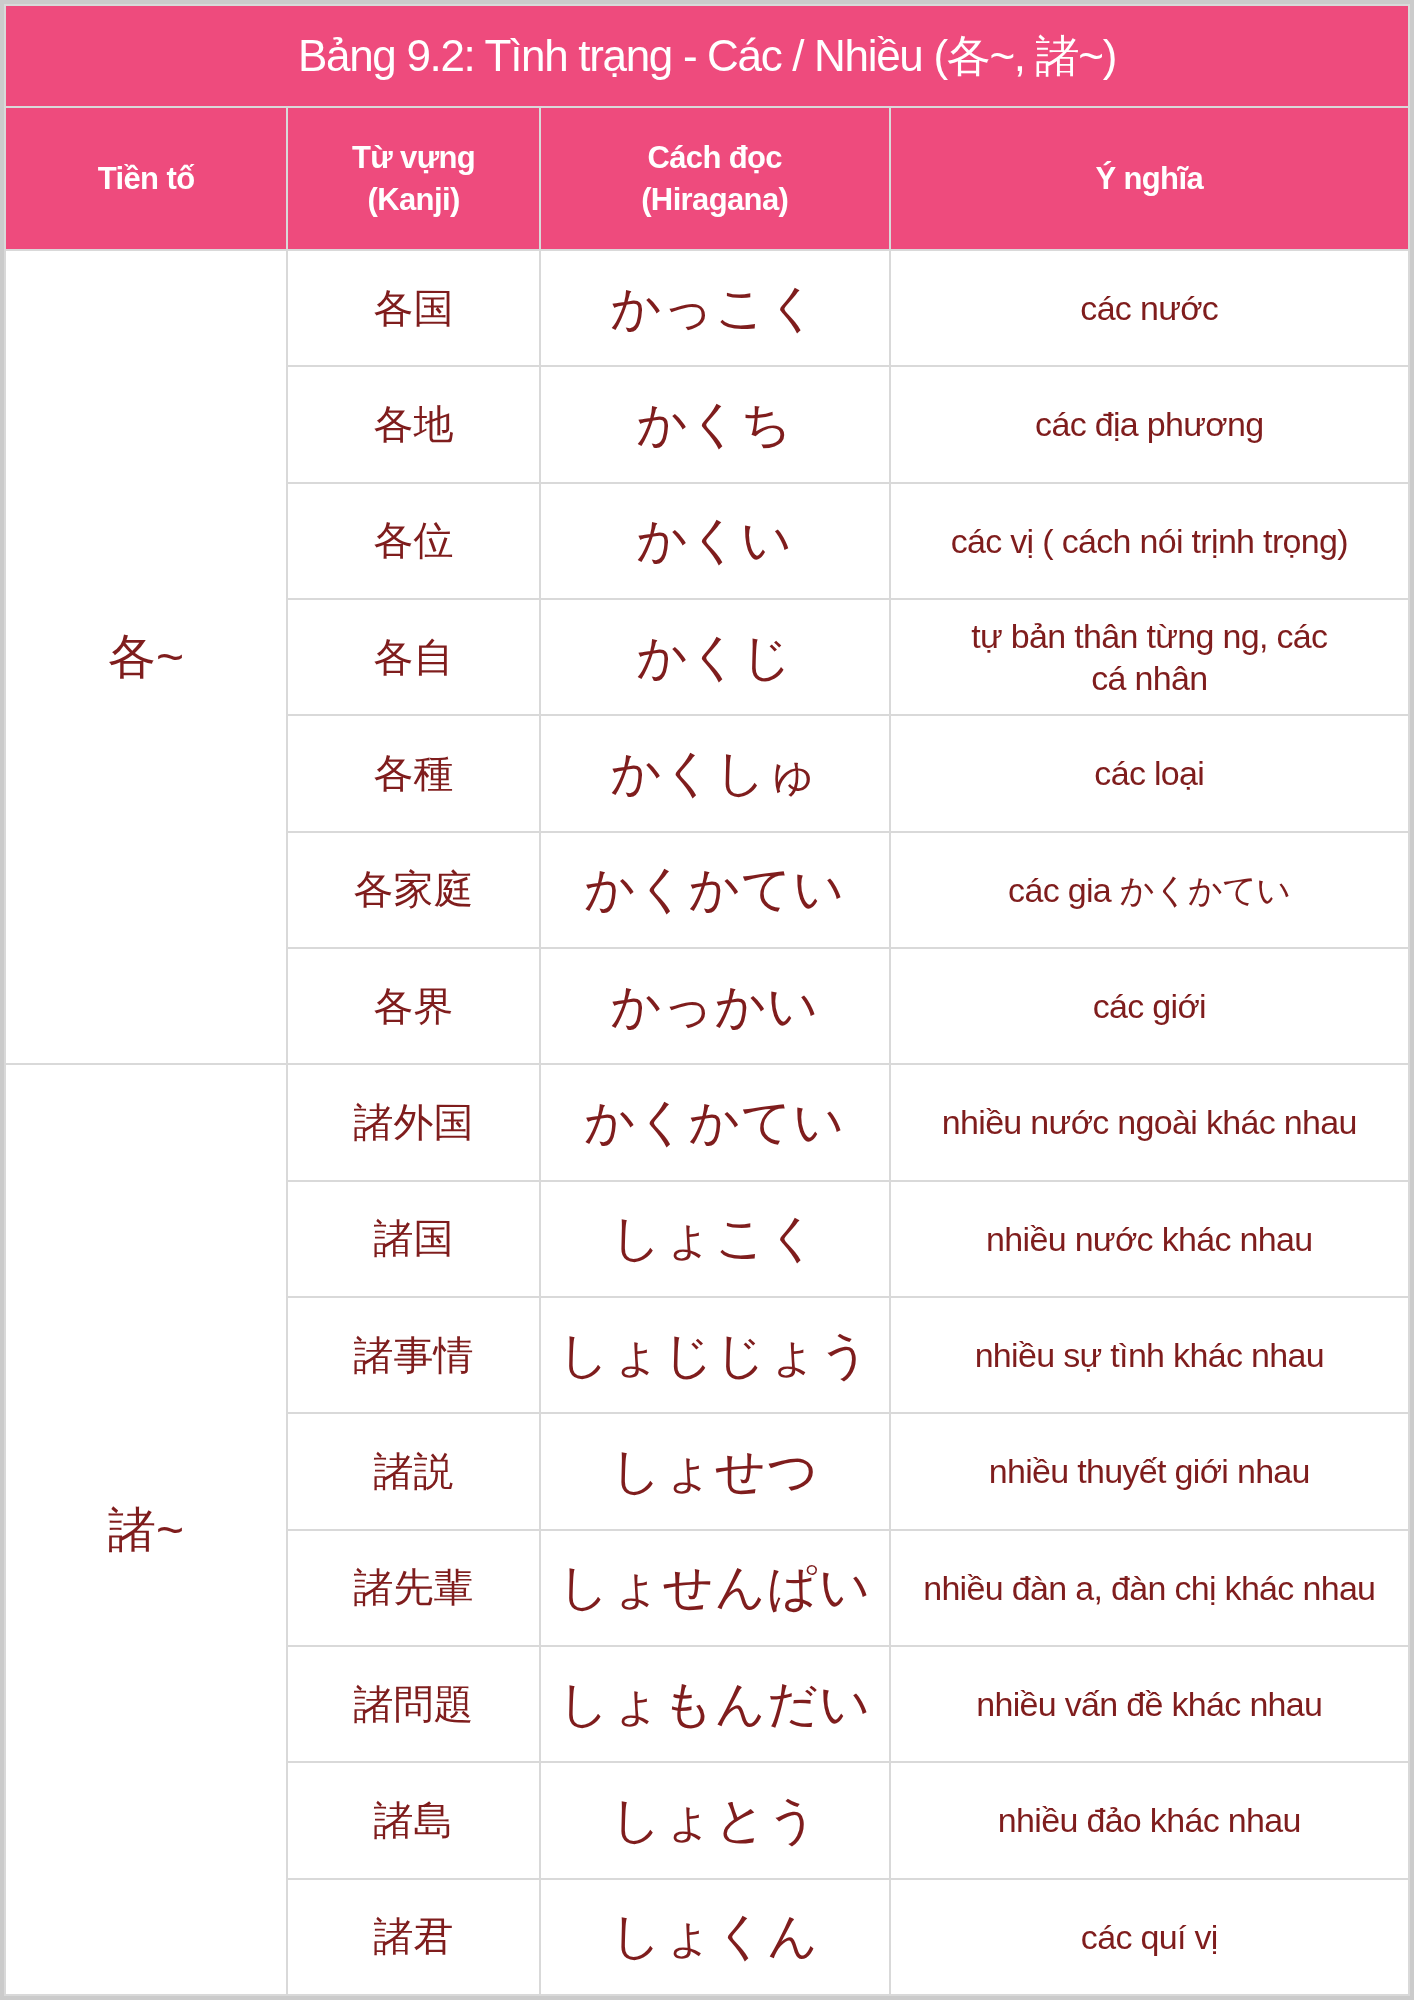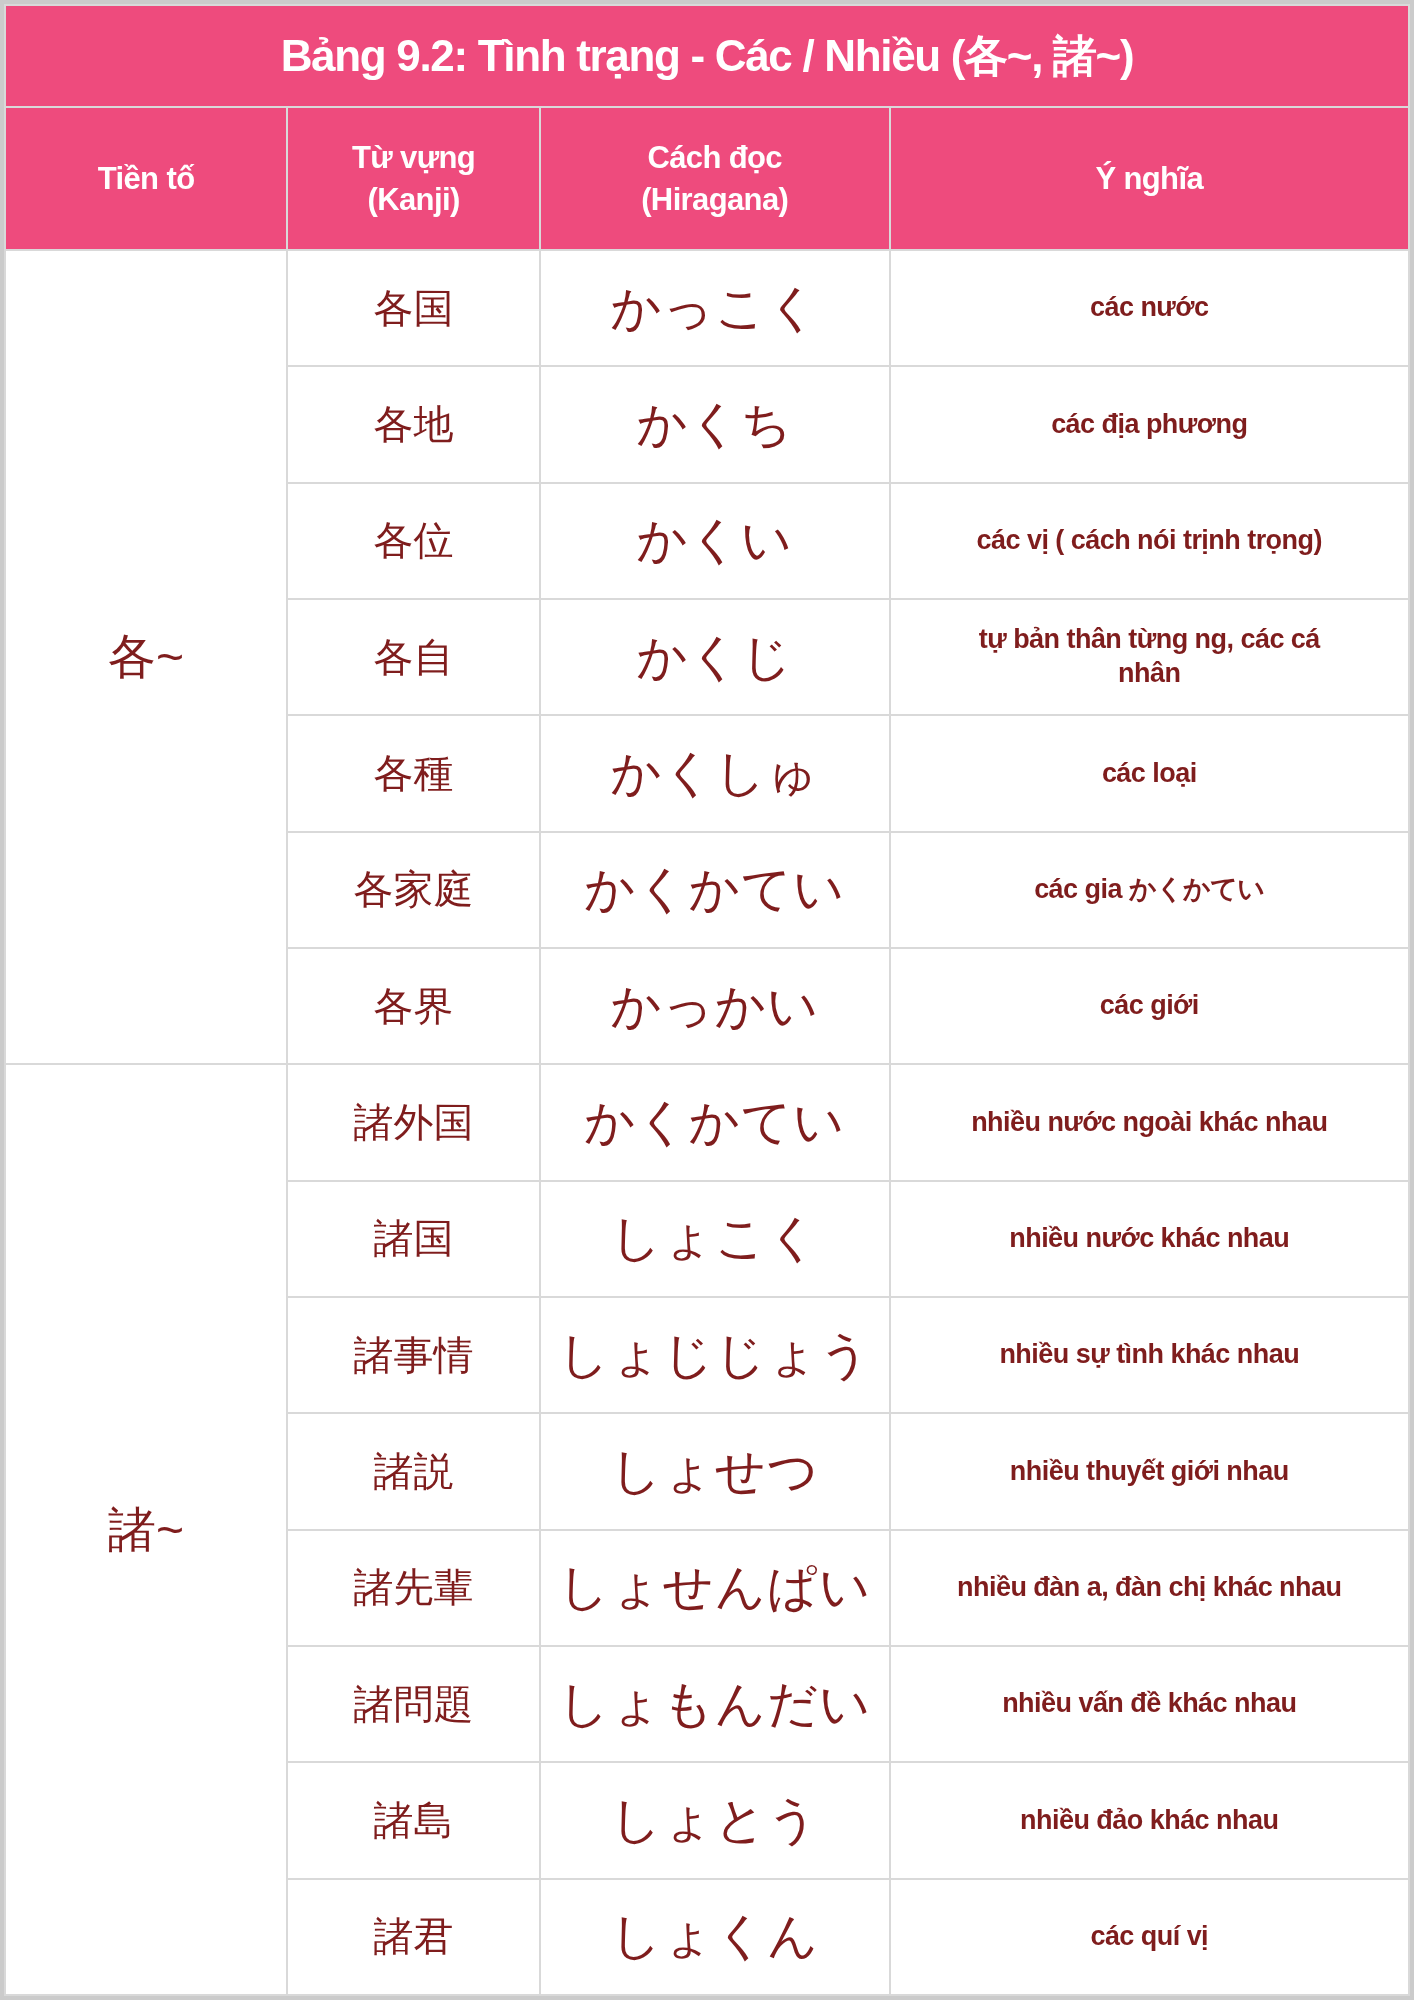--- a/index.html
+++ b/index.html
@@ -27,43 +27,43 @@
     vertical-align: middle;
     padding: 0 10px;
     box-sizing: border-box;
     color: #7f1d1d;
   }
   th.title-cell {
     height: 102px;
     background: var(--accent, #ee4b7d);
     color: #ffffff;
     font-size: 44px;
-    font-weight: bold;
+    font-weight: normal;
     letter-spacing: -0.03em;
   }
   th.col-header {
     height: 143px;
     background: var(--accent, #ee4b7d);
     color: #ffffff;
     font-size: 31px;
     font-weight: bold;
     letter-spacing: -0.02em;
     white-space: pre-line;
     line-height: 1.35;
   }
   tr.body-row { height: 114px; }
   td.prefix-cell {
     font-size: 48px;
     background: #ffffff;
   }
   td.kanji-cell { font-size: 40px; }
   td.kana-cell  { font-size: 50px; letter-spacing: 0.02em; }
   td.meaning-cell {
-    font-size: 27px;
-    font-weight: bold;
+    font-size: 34px;
+    font-weight: normal;
     letter-spacing: -0.02em;
     line-height: 1.25;
   }
   td.meaning-cell span.wrap-narrow {
     display: inline-block;
     max-width: 380px;
   }
 </style>
 </head>
 <body>

